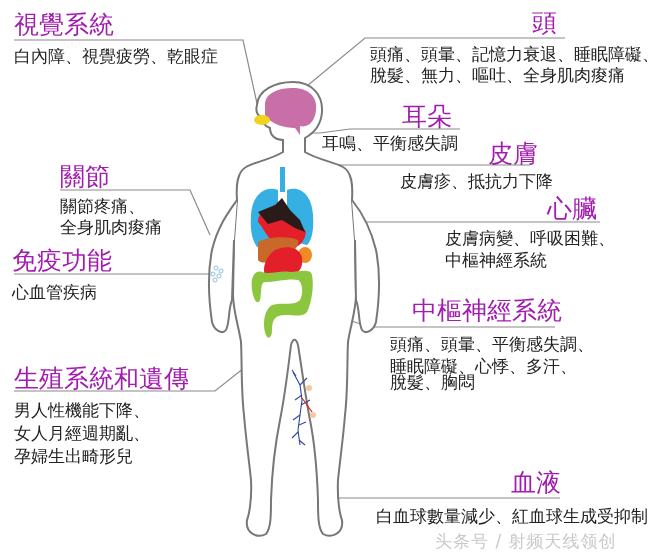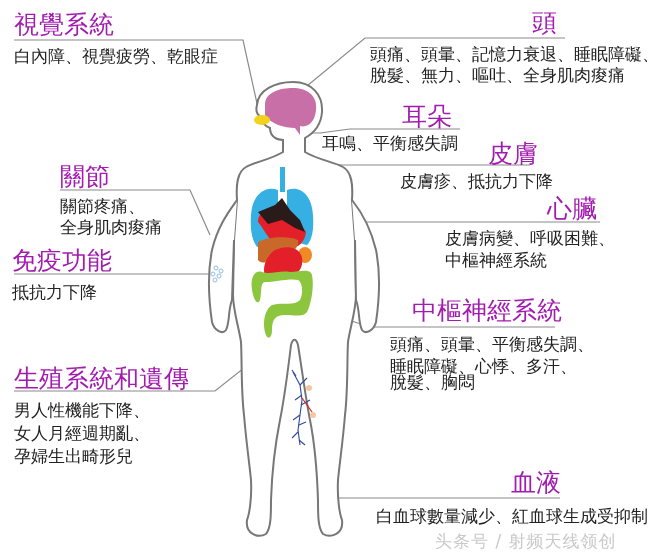--- a/index.html
+++ b/index.html
@@ -96,21 +96,21 @@
 
 <div class="abs title" style="left:547px;top:196px;">心臟</div>
 <div class="abs desc" style="left:445px;top:228px;">皮膚病變、呼吸困難、</div>
 <div class="abs desc" style="left:445px;top:250px;">中樞神經系統</div>
 
 <div class="abs title" style="left:60px;top:164px;">關節</div>
 <div class="abs desc" style="left:60px;top:196px;">關節疼痛、</div>
 <div class="abs desc" style="left:60px;top:217px;">全身肌肉痠痛</div>
 
 <div class="abs title" style="left:12px;top:248px;">免疫功能</div>
-<div class="abs desc" style="left:12px;top:282px;">抵抗力下降</div>
+<div class="abs desc" style="left:12px;top:282px;">心血管疾病</div>
 
 <div class="abs title" style="left:412px;top:298px;">中樞神經系統</div>
 <div class="abs desc" style="left:390px;top:334px;">頭痛、頭暈、平衡感失調、</div>
 <div class="abs desc" style="left:390px;top:356px;">睡眠障礙、心悸、多汗、</div>
 <div class="abs desc" style="left:390px;top:372px;">脫髮、胸悶</div>
 
 <div class="abs title" style="left:14px;top:366px;">生殖系統和遺傳</div>
 <div class="abs desc" style="left:14px;top:400px;">男人性機能下降、</div>
 <div class="abs desc" style="left:14px;top:423px;">女人月經週期亂、</div>
 <div class="abs desc" style="left:14px;top:446px;text-align:right;">孕婦生出畸形兒</div>

